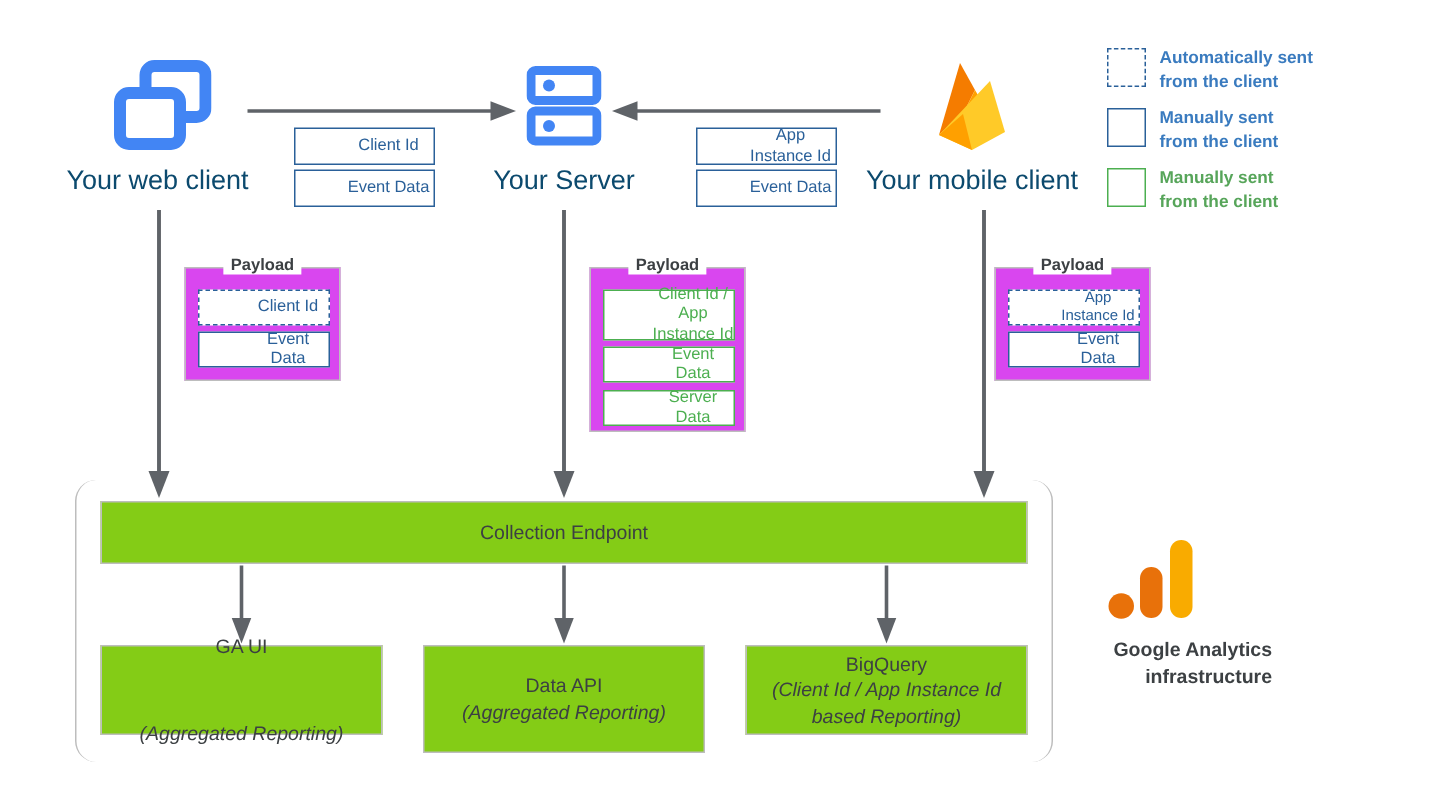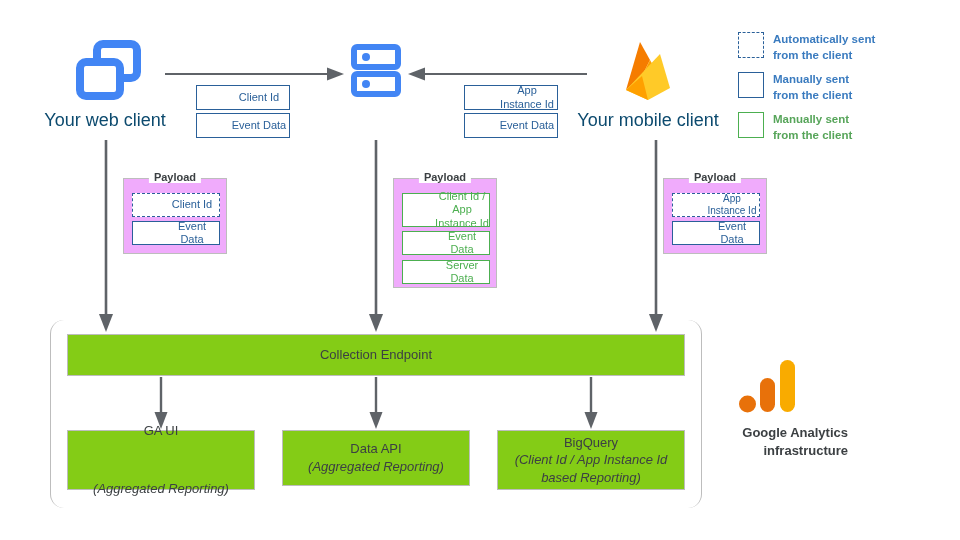--- a/index.html
+++ b/index.html
@@ -53,21 +53,21 @@
   .chip.green {
     border: 1.3px solid #4caf50;
     color: #4caf50;
   }
 
   
   .payload {
     position: absolute;
     box-sizing: border-box;
     border: 1.2px solid #bdbdbd;
-    background: #f0abfc;
+    background: #d946ef;
   }
   .payload-title {
     position: absolute;
     top: -8px;
     left: 50%;
     transform: translateX(-50%);
     background: #ffffff;
     padding: 0 5px;
     font-size: 11px;
     font-weight: bold;
@@ -166,20 +166,21 @@
   </svg>
 
   <svg class="abs" style="left:620px; top:38px;" width="56" height="66" viewBox="0 0 56 66">
     <path d="M6 52 L20 4 L30 22 L22 38 Z" fill="#f57c00"></path>
     <path d="M22 38 L30 22 L37 34 L31 46 Z" fill="#ffa000"></path>
     <path d="M6 52 L40 16 L50 50 L28 62 Z" fill="#ffca28"></path>
     <path d="M6 52 L28 62 L22 38 Z" fill="#ffa000"></path>
   </svg>
 
   <div class="node-label" style="left:25px; top:110px; width:160px;">Your web client</div>
+  <div class="node-label" style="left:296px; top:110px; width:160px;">Your Server</div>
   <div class="node-label" style="left:568px; top:110px; width:160px;">Your mobile client</div>
 
   <svg class="arrow-svg" style="left:164px; top:64px;" width="182" height="20" viewBox="0 0 182 20">
     <line x1="1" y1="10" x2="166" y2="10" stroke="#5f6368" stroke-width="2.2"></line>
     <polygon points="180,10 163,3.5 163,16.5" fill="#5f6368"></polygon>
   </svg>
 
   <svg class="arrow-svg" style="left:406px; top:64px;" width="182" height="20" viewBox="0 0 182 20">
     <line x1="16" y1="10" x2="181" y2="10" stroke="#5f6368" stroke-width="2.2"></line>
     <polygon points="2,10 19,3.5 19,16.5" fill="#5f6368"></polygon>
@@ -241,21 +242,21 @@
   <svg class="arrow-svg" style="left:581px; top:377px;" width="20" height="54" viewBox="0 0 20 54">
     <line x1="10" y1="0" x2="10" y2="38" stroke="#5f6368" stroke-width="2.4"></line>
     <polygon points="10,52 3.5,35 16.5,35" fill="#5f6368"></polygon>
   </svg>
 
   <div class="infra-box" style="left:67px; top:430px; width:188px; height:60px;gap:40px;">
     <span>GA UI</span>
     <span class="sub" style="white-space:pre-line;">(Aggregated Reporting)</span>
   </div>
 
-  <div class="infra-box" style="left:282px; top:430px; width:188px; height:56px;">
+  <div class="infra-box" style="left:282px; top:430px; width:188px; height:72px;">
     <span>Data API</span>
     <span class="sub" style="white-space:pre-line;">(Aggregated Reporting)</span>
   </div>
 
   <div class="infra-box" style="left:497px; top:430px; width:188px; height:60px;">
     <span>BigQuery</span>
     <span class="sub" style="white-space:pre-line;">(Client Id / App Instance Id
 based Reporting)</span>
   </div>
 

